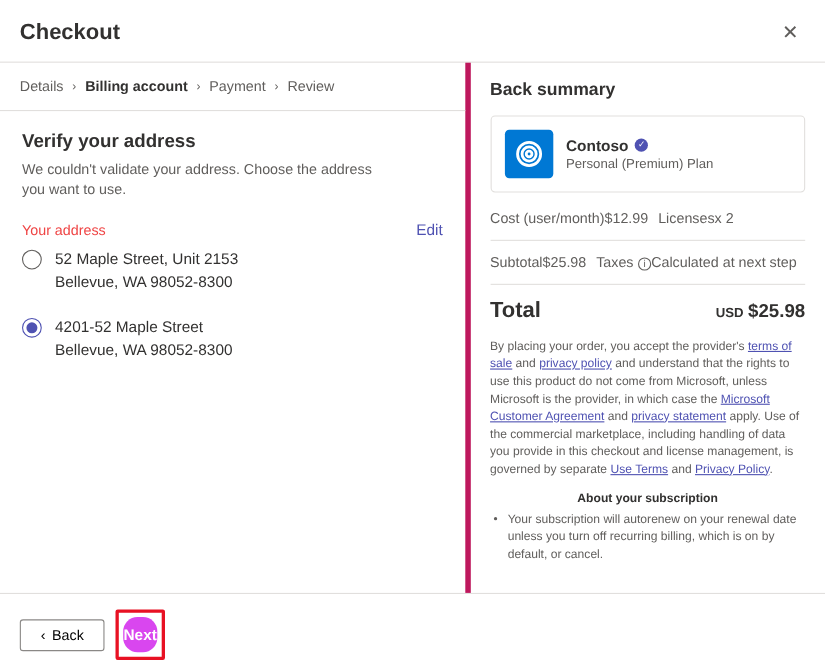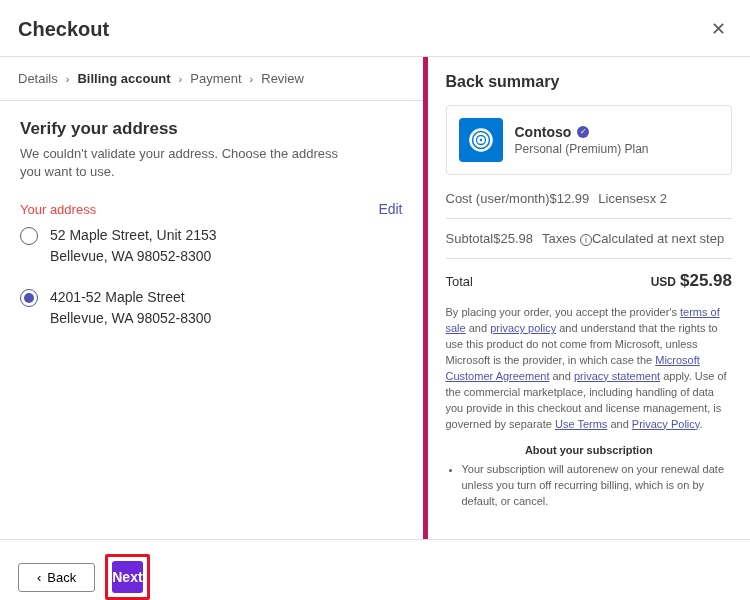--- a/index.html
+++ b/index.html
@@ -32,33 +32,33 @@
   .product-logo { width:44px; height:44px; background:#0078d4; border-radius:4px; display:flex; align-items:center; justify-content:center; color:#fff; }
   .product-name-row { display:flex; align-items:center; gap:6px; }
   .product-name { font-weight:700; font-size:14px; }
   .verified-badge { width:12px; height:12px; border-radius:50%; background:#4f52b2; display:inline-flex; align-items:center; justify-content:center; }
   .verified-badge::after { content:"✓"; color:#fff; font-size:8px; line-height:1; }
   .product-plan { font-size:12px; color:#605e5c; margin-top:2px; }
   .cost-rows { display:flex; gap:9px; color:#605e5c; font-size:13px; }
   .cost-row { display:flex; justify-content:space-between; }
   .divider { border:none; border-top:1px solid #e1dfdd; margin:12px 0; }
   .total-row { display:flex; justify-content:space-between; align-items:baseline; margin:8px 0 14px; }
-  .total-label { font-size:13px; font-weight:400; }
+  .total-label { font-size:20px; font-weight:700; }
   .total-amount { font-size:17px; font-weight:700; }
   .total-currency { font-size:12px; font-weight:600; margin-right:4px; }
   .legal { font-size:11px; color:#605e5c; line-height:1.45; }
   .legal a, .link { color:#4f52b2; text-decoration:underline; cursor:pointer; }
   .about-sub { font-size:11px; font-weight:700; margin-top:10px; margin-bottom:4px; color:#323130;text-align:center; }
   .legal ul { padding-left:16px; }
   .legal li { margin-bottom:3px; }
   .info-icon { display:inline-flex; width:12px; height:12px; border:1px solid #605e5c; border-radius:50%; align-items:center; justify-content:center; font-size:9px; margin-left:4px; vertical-align:middle; }
 
   .footer { display:flex; gap:10px; padding:14px 18px; border-top:1px solid #e1dfdd; align-items:center; }
   .btn-back { padding:6px 18px; border:1px solid #8a8886; background:#fff; border-radius:3px; font-size:13px; cursor:pointer; display:flex; align-items:center; gap:6px; }
-  .btn-next { flex:0 0 298px; padding:8px 0; background:#6d28d9; color:#fff; border:none; border-radius:3px; font-size:14px; font-weight:600; cursor:pointer; text-align:center; }
+  .btn-next { flex:0 0 298px; padding:8px 0; background:#d946ef; color:#fff; border:none; border-radius:13px; font-size:14px; font-weight:600; cursor:pointer; text-align:center; }
   .highlight-box { border:3px solid #e81123; padding:4px; border-radius:2px; }
   .chev-left { font-size:13px; }
 
   .spiral { width:28px; height:28px; }
 </style>
 </head>
 <body>
 
 <div class="header">
   <h1>Checkout</h1>

